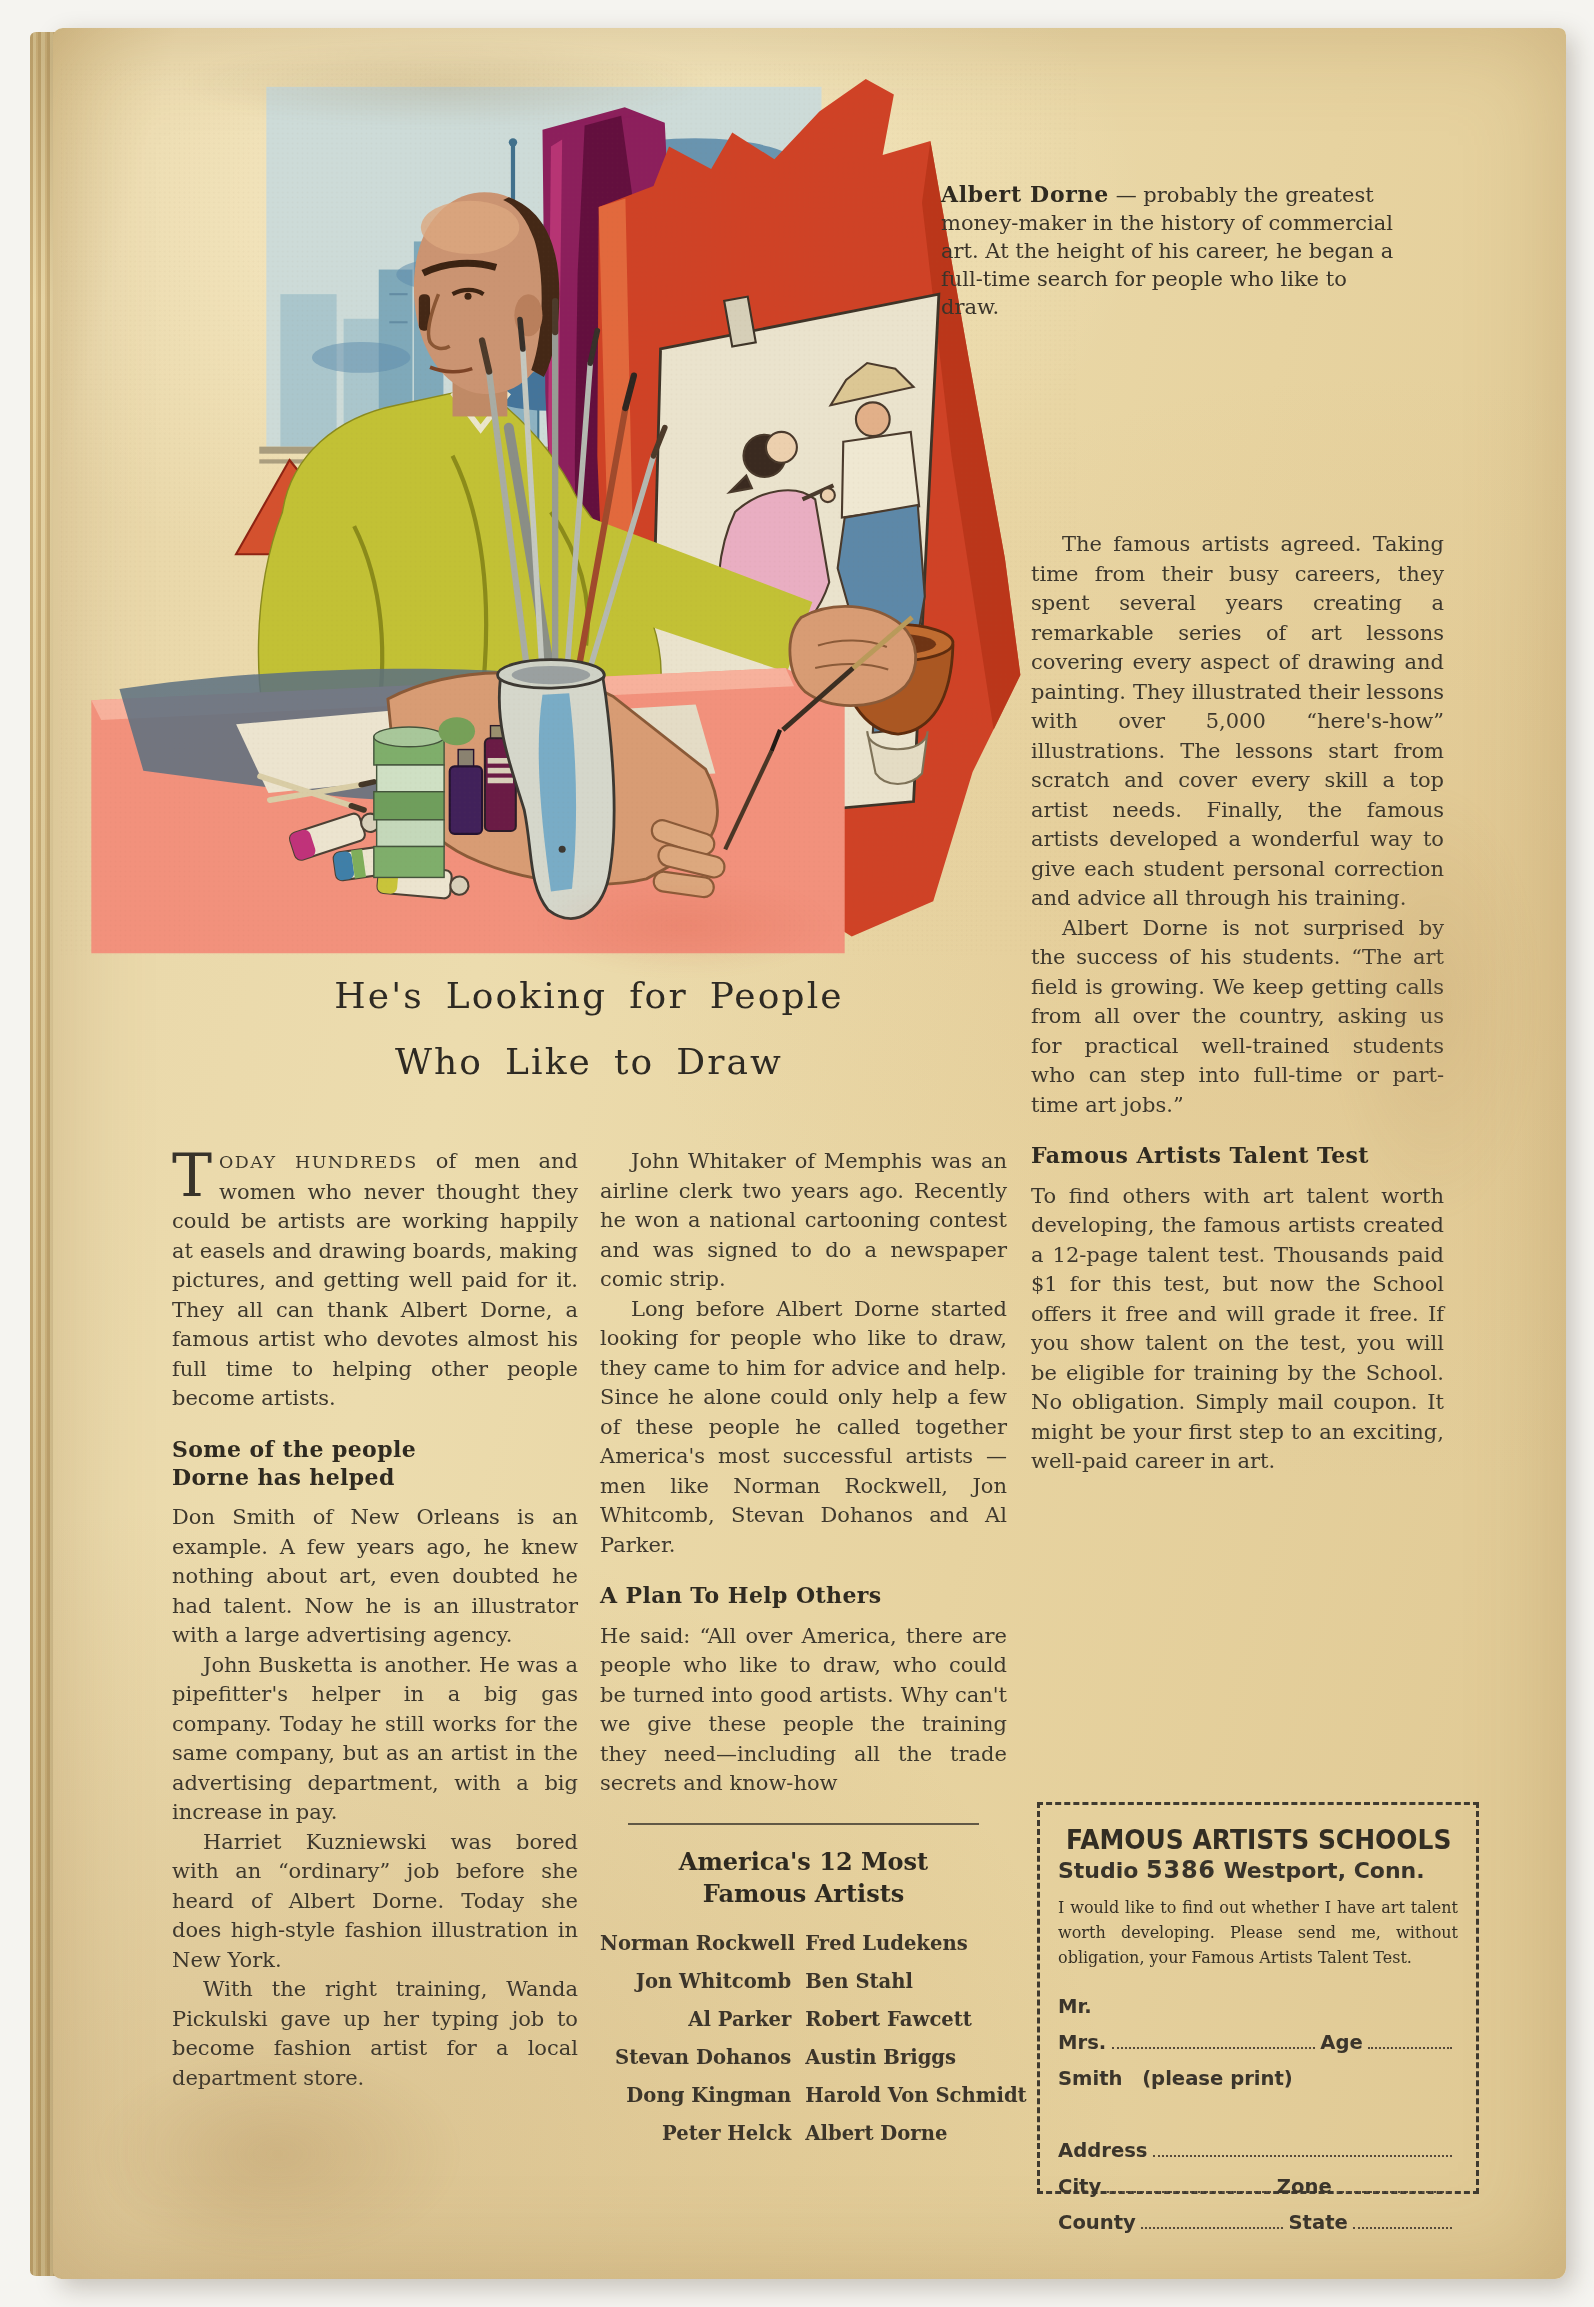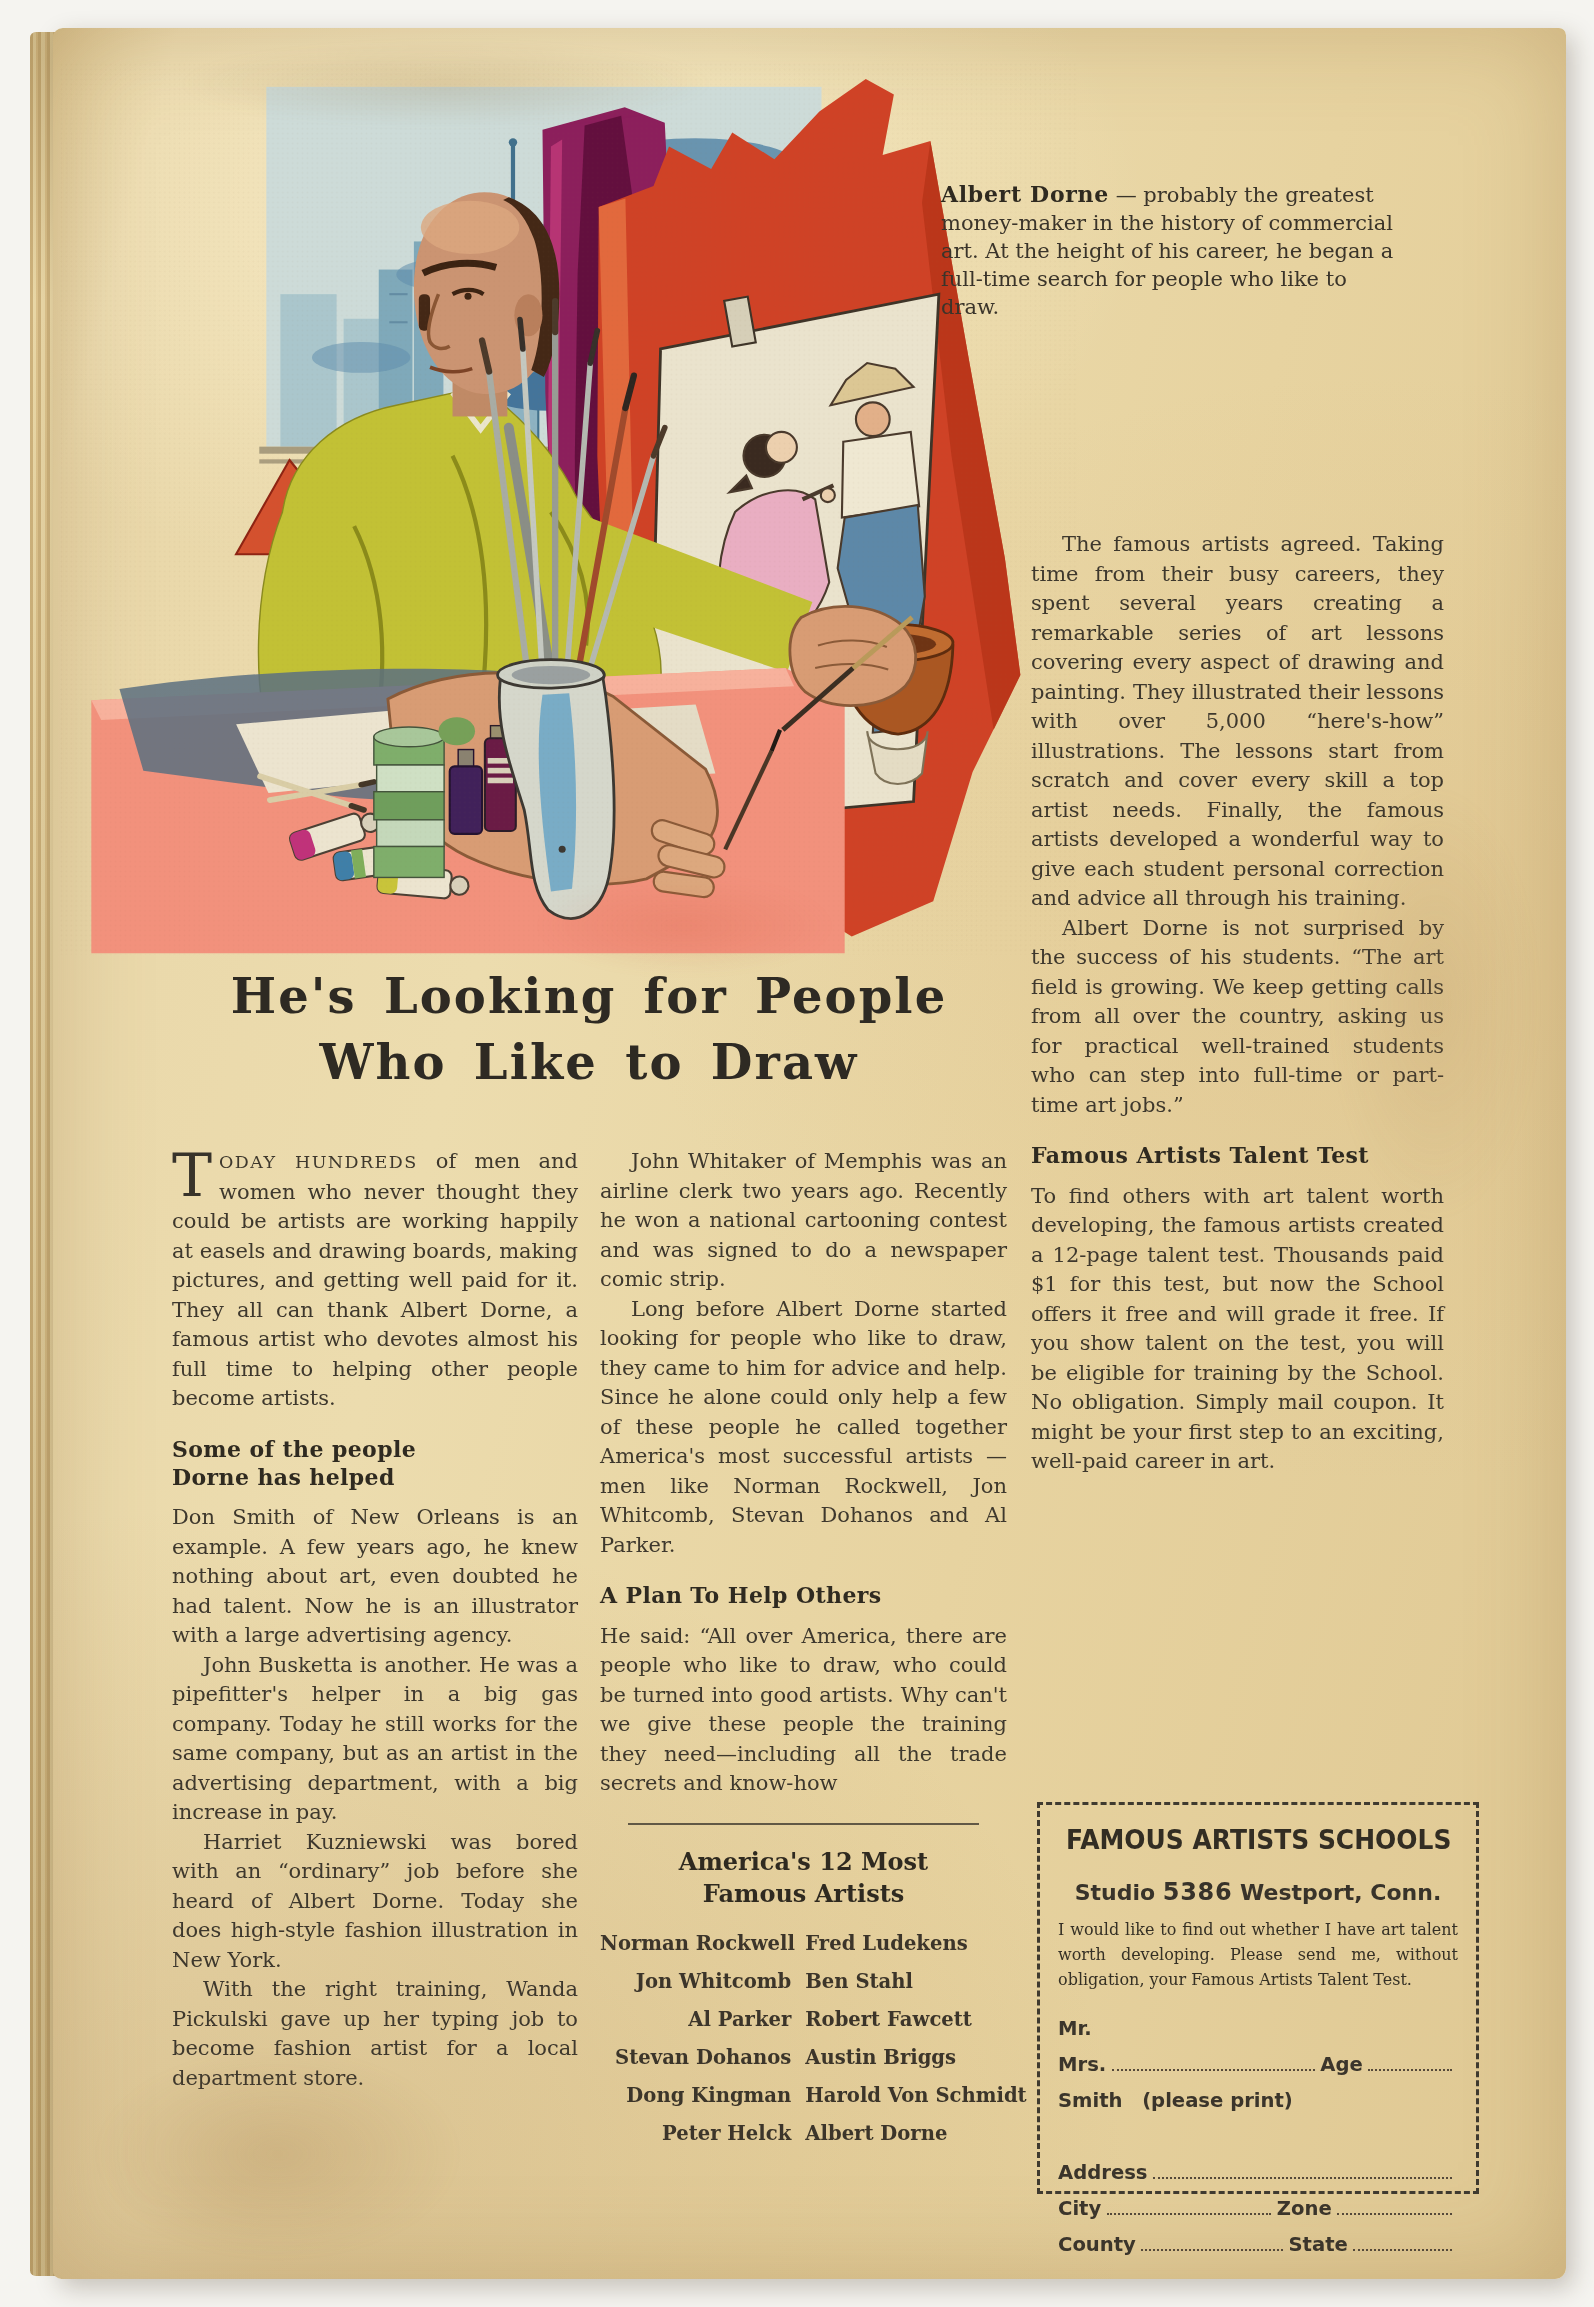--- a/index.html
+++ b/index.html
@@ -34,22 +34,22 @@
   .illo{position:absolute;left:5.6px;top:34px;width:1019px;height:893px;}
 
   .caption{
     position:absolute;left:888px;top:152px;width:463px;
     font-size:21px;line-height:28px;color:#3a342a;text-align:left;
   }
   .caption b{font-size:22px;letter-spacing:0.7px;color:#2f2a20;}
 
   .headline{
     position:absolute;left:115px;top:935px;width:842px;margin:0;
-    text-align:center;font-weight:bold;color:#2e2a23;
-    font-size:48px;line-height:66px;letter-spacing:2.1px;word-spacing:8.4px;
+    text-align:center;font-weight:normal;color:#2e2a23;
+    font-size:36px;line-height:66px;letter-spacing:2.1px;word-spacing:8.4px;
   }
 
   .col{position:absolute;color:#3e382d;font-size:21px;line-height:29.5px;text-align:justify;}
   .col-left{left:119px;top:1119px;width:406px;}
   .col-mid{left:547px;top:1119px;width:407px;}
   .col-right{left:978px;top:502px;width:413px;}
   .col p{margin:0;text-indent:31px;}
   .col p.first{text-indent:0;}
   .dropcap{float:left;font-size:60px;line-height:45px;padding:5.6px 7px 0 0;color:#38332a;}
   .lead{text-transform:uppercase;font-size:17.5px;letter-spacing:1.4px;}
@@ -67,21 +67,21 @@
     position:absolute;left:984px;top:1774px;width:400px;height:358px;
     border:3.5px dashed #3f3a2f;padding:14px 18px;color:#353025;
   }
   .c-title{
     font-family:"DejaVu Sans", sans-serif;font-weight:bold;font-size:26px;
     text-align:center;white-space:nowrap;transform:scaleX(.96);transform-origin:center;
     color:#322d23;margin-top:5.6px;
   }
   .c-studio{
     font-family:"DejaVu Sans", sans-serif;font-weight:bold;font-size:22px;
-    text-align:center;margin-top:23px;color:#38332a;
+    margin-top:1px;color:#38332a;
   }
   .c-studio .c-s2{font-size:24px;letter-spacing:0.7px;}
   .c-body{font-size:16px;line-height:25px;text-align:justify;margin:11.2px 0 0 0;}
   .crows{margin-top:12.6px;font-family:"DejaVu Sans", sans-serif;font-weight:bold;font-size:19.6px;color:#3b352b;}
   .crow{display:flex;align-items:flex-end;height:36px;}
   .dots{flex:1;border-bottom:2.8px dotted #55493a;margin:0 5.6px 5.6px 5.6px;}
   .dots.short{flex:0 0 84px;}
   .dots.mid{flex:2;}
   .dots.z{flex:1.4;}
   .print-note{margin-left:19.6px;text-align:center;}

